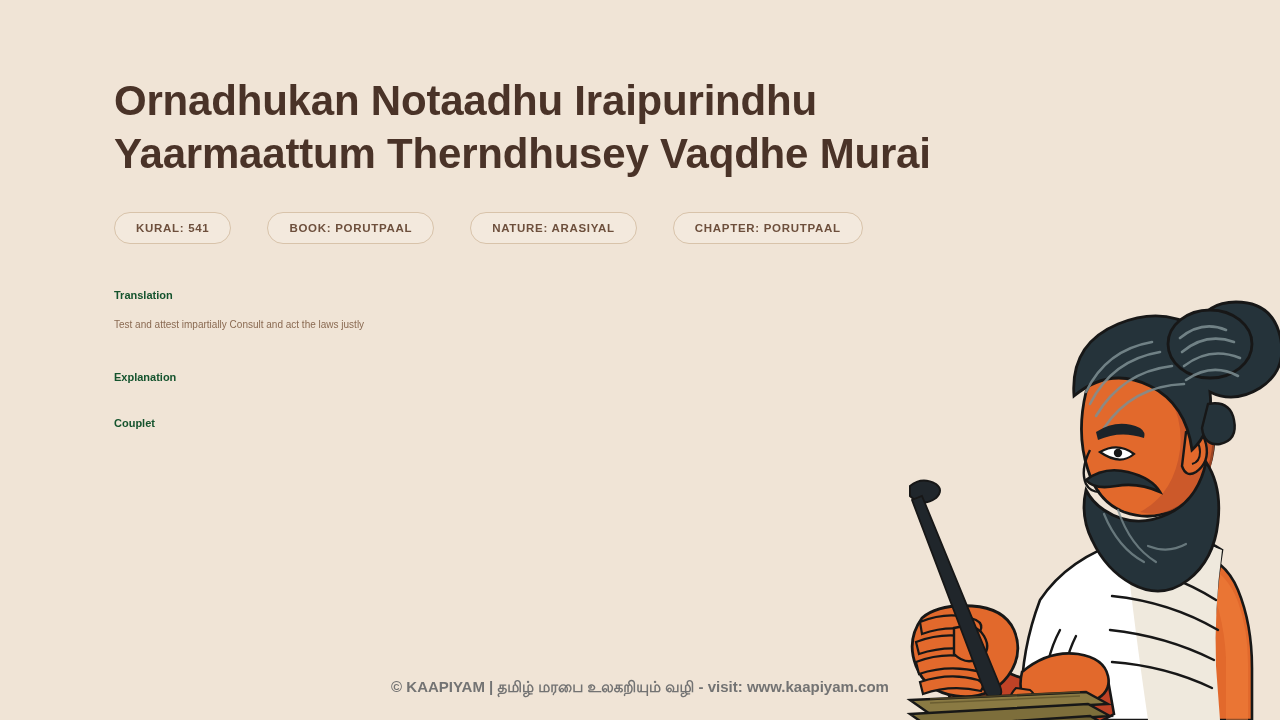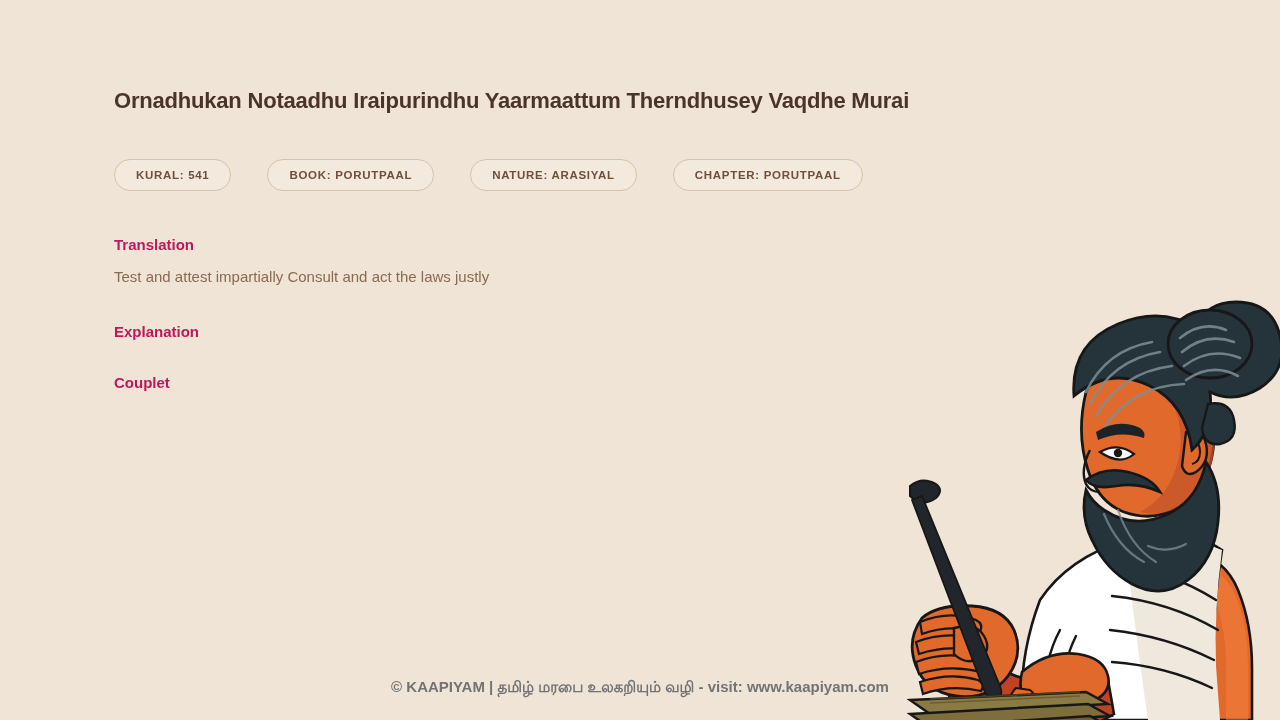--- a/index.html
+++ b/index.html
@@ -21,21 +21,21 @@
   .illustration svg { display:block; width:100%; height:100%; }
 
   
   .content {
     position:absolute;
     left:114px; top:74px;
     width:830px;
   }
 
   .title {
-    font-size:22px;
+    font-size:42px;
     line-height:53px;
     font-weight:700;
     color:#4a3328;
     letter-spacing:-0.2px;
     max-width:830px;
   }
 
   .pill-row {
     display:flex;
     gap:36px;
@@ -55,27 +55,27 @@
     font-weight:600;
     letter-spacing:0.7px;
     color:#6d4f3c;
     white-space:nowrap;
   }
 
   .section { margin-top:34px; }
   .section.first { margin-top:45px; }
 
   .sec-head {
-    font-size:15px;
+    font-size:11px;
     font-weight:700;
-    color:#be185d;
+    color:#14532d;
     margin-bottom:13px;
   }
   .sec-body {
-    font-size:15px;
+    font-size:10px;
     line-height:22.5px;
     color:#8a6a52;
     max-width:745px;
   }
   .sec-body.narrow { max-width:750px; }
 
   
   .footer {
     position:absolute;
     left:0; right:0;

